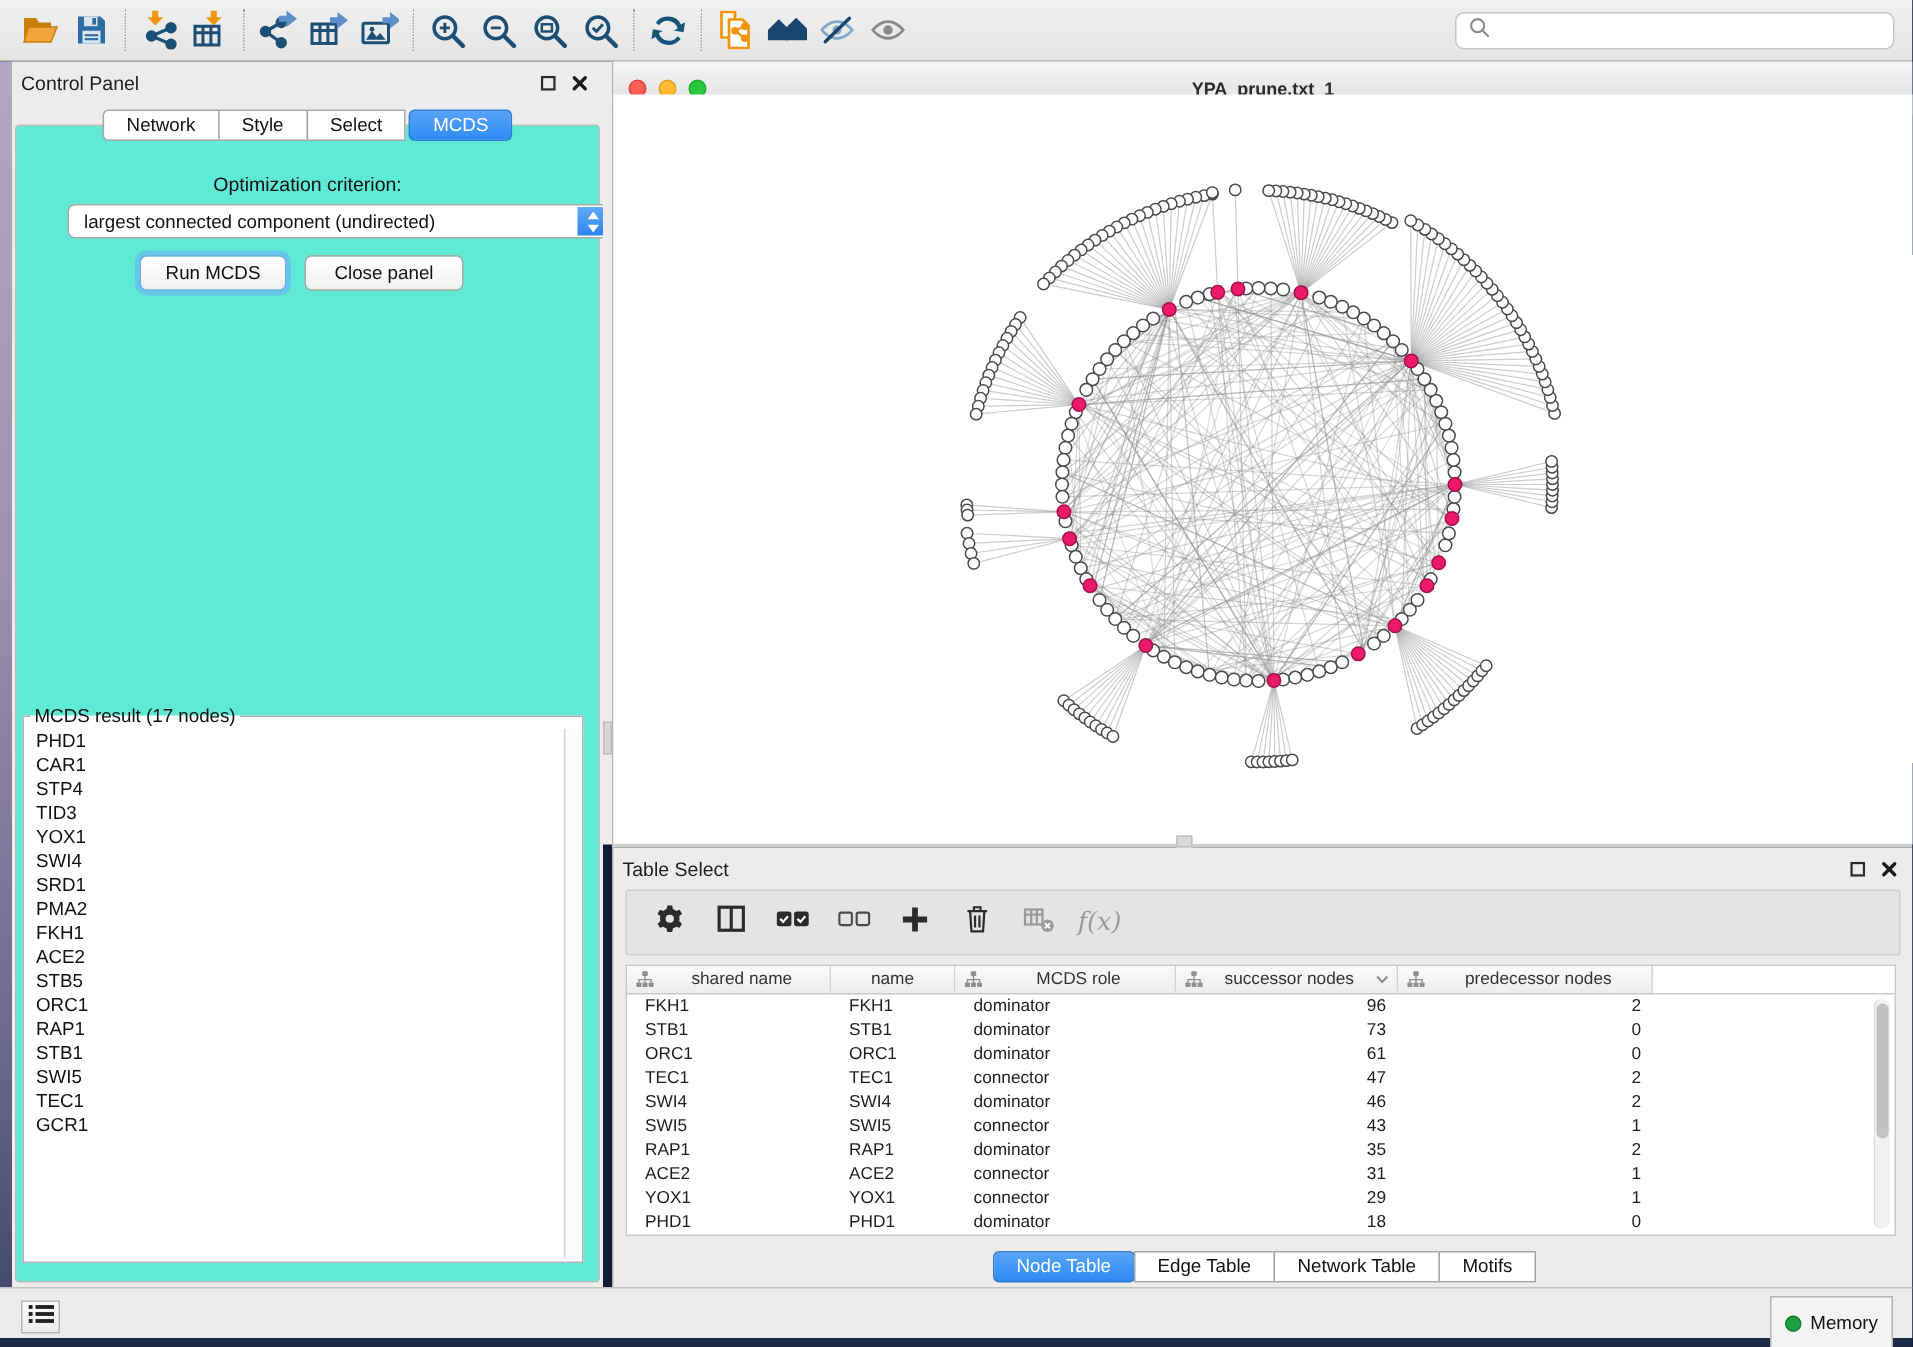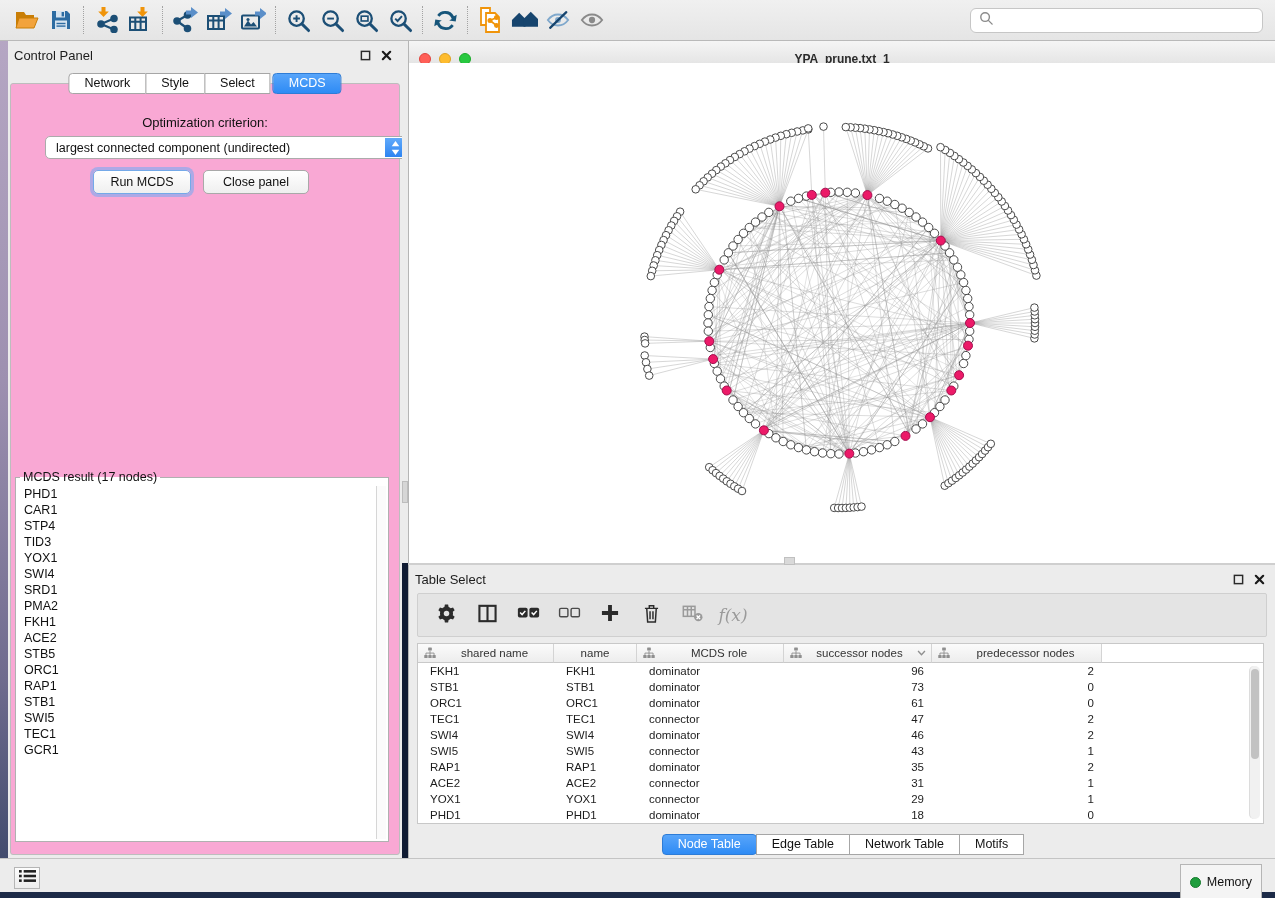--- a/index.html
+++ b/index.html
@@ -33,21 +33,21 @@
   .panel-btns span { display:flex; }
 
   .cp-tabs { position:absolute; top:32px; left:50%; transform:translateX(-50%); display:flex; z-index:3;justify-content:center; }
   .tab { height:21px; line-height:19px; padding:0 15px; font-size:12.5px; color:#111;
     background:#fff; border:1px solid #a6a6a6; margin-left:-1px; cursor:default; }
   .tab:first-child { border-radius:4px 0 0 4px; margin-left:0; }
   .tab.last-plain { border-radius:0; }
   .tab.active { background:linear-gradient(#58a5fa,#2e8bf5); border-color:#2e7cd6; color:#fff; border-radius:4px; margin-left:2px; }
 
   .cp-box { position:absolute; left:2px; right:2px; top:42px; bottom:3px;
-    background:#f9a8d4; border:1px solid #bdbdbd; border-radius:3px; }
+    background:#5eead4; border:1px solid #bdbdbd; border-radius:3px; }
   .opt-label { position:absolute; top:31px; left:0; right:0; text-align:center; font-size:13px; color:#111; }
   .dropdown { position:absolute; left:34px; top:52px; width:362px; height:23px; background:#fff;
     border:1px solid #ababab; border-radius:5px; display:flex; align-items:center; cursor:default; }
   .dropdown .val { font-size:12.5px; margin-left:10px; color:#111; }
   .dd-stepper { position:absolute; right:1px; top:1px; bottom:1px; width:20px; border-radius:0 4px 4px 0;
     background:linear-gradient(#61aafb,#2d84f1); display:flex; flex-direction:column; align-items:center; justify-content:center; gap:2px; }
   .btn-row { position:absolute; top:86px; left:0; right:0; height:24px; }
   .btn { position:absolute; height:24px; background:linear-gradient(#ffffff,#efefef); border:1px solid #a9a9a9;
     border-radius:5px; font-size:12.5px; color:#111; font-family:"Liberation Sans",sans-serif; cursor:default; }
   .btn.focused { border-color:#74a9e8; box-shadow:0 0 0 3px rgba(112,170,244,.55); }

